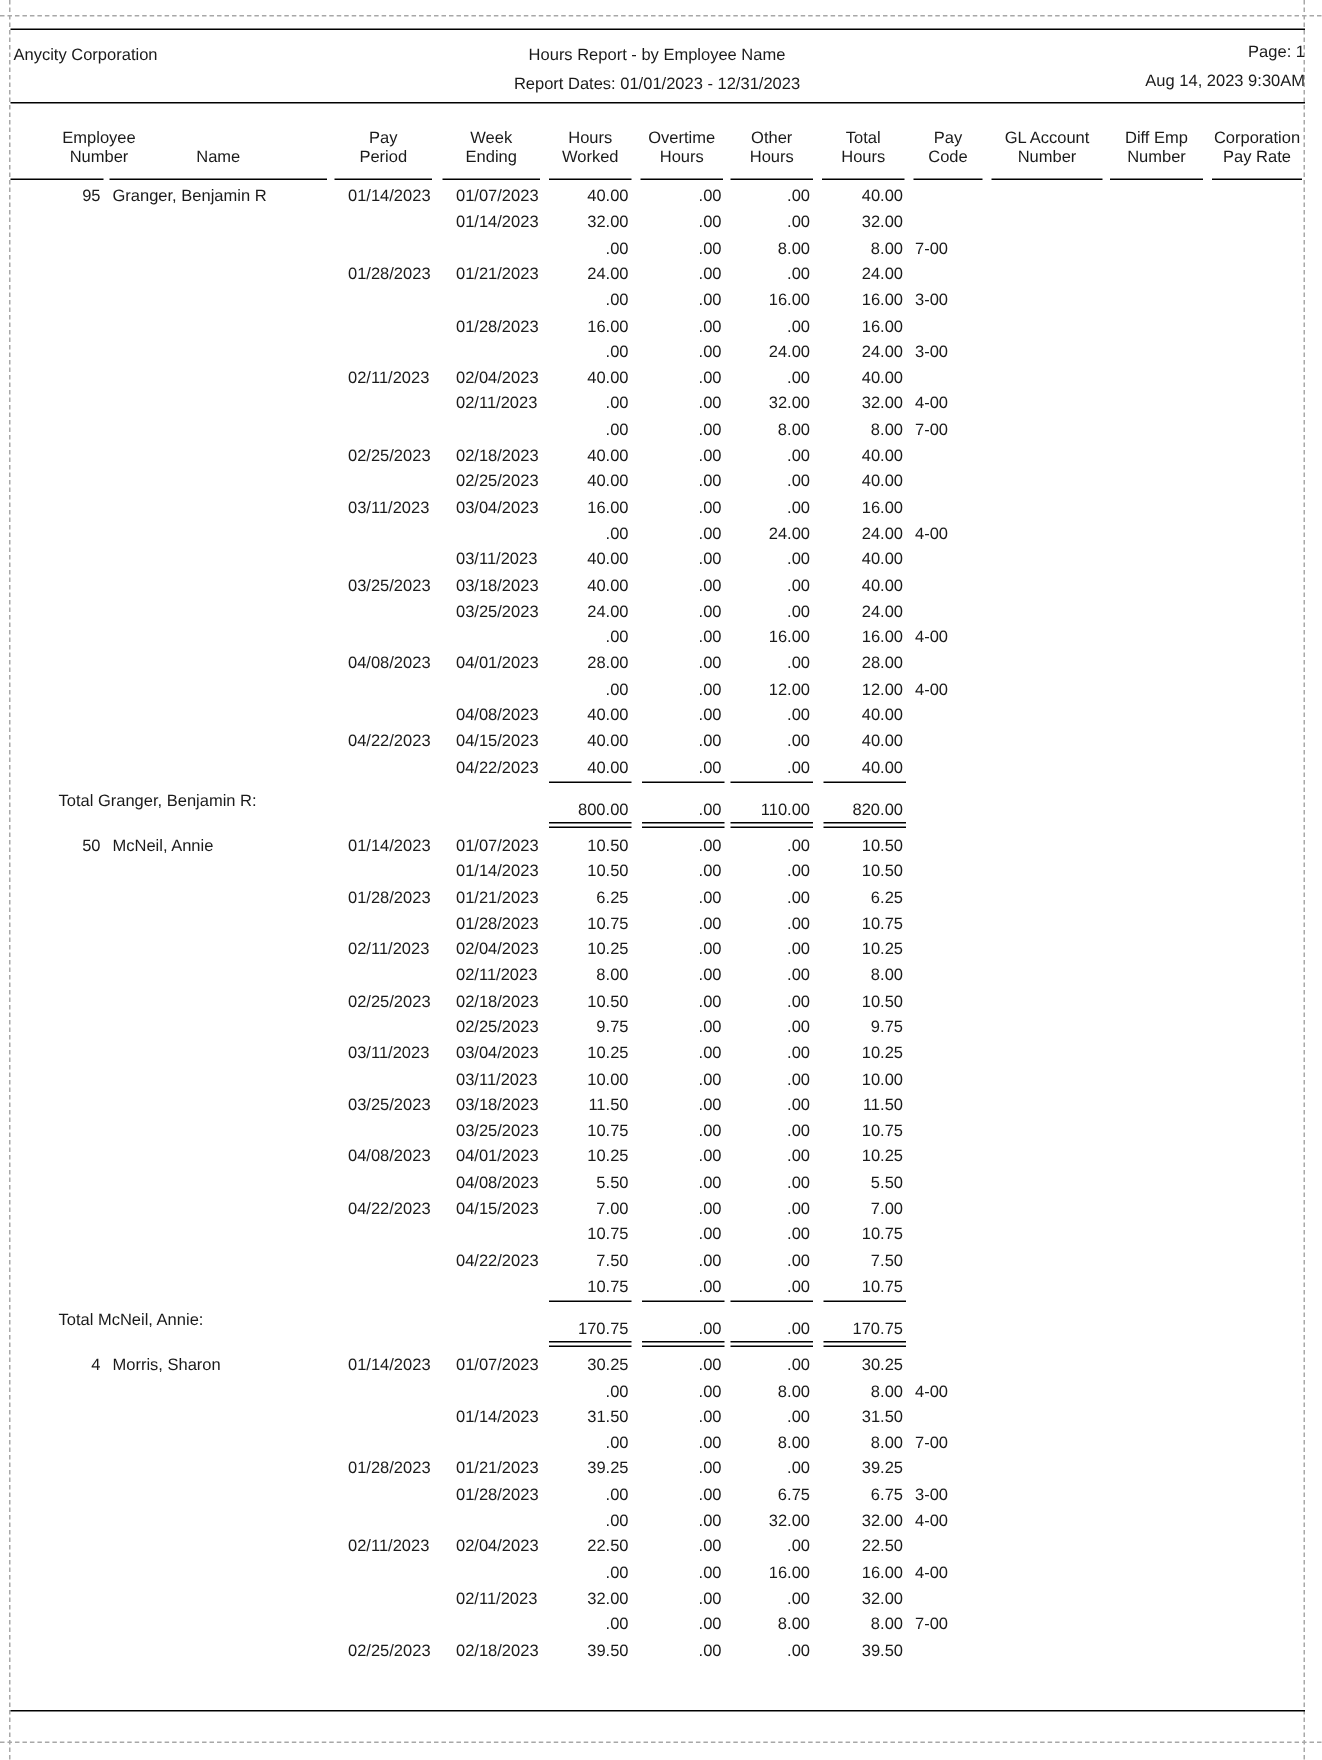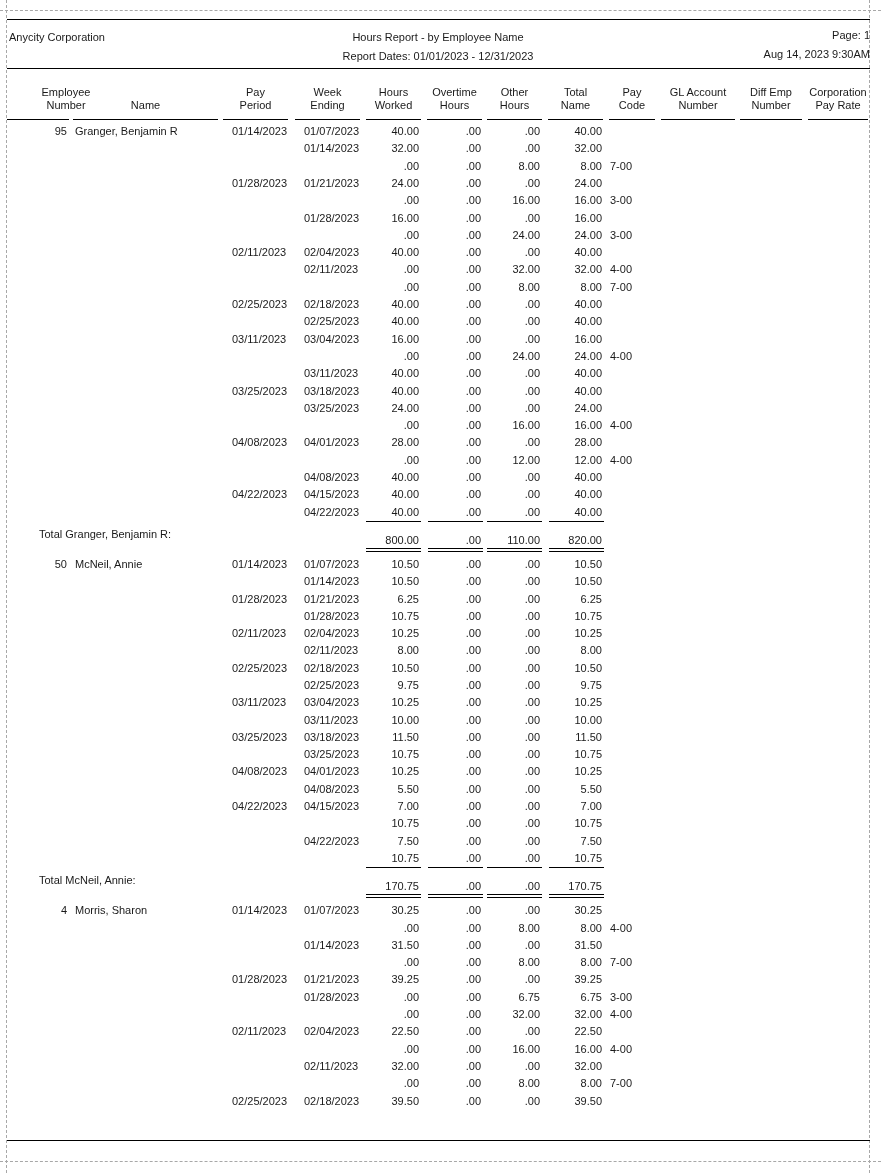--- a/index.html
+++ b/index.html
@@ -44,21 +44,21 @@
 Period</div>
   <div class="hdr-col" style="left:295px;width:65px;">Week
 Ending</div>
   <div class="hdr-col" style="left:366px;width:55px;">Hours
 Worked</div>
   <div class="hdr-col" style="left:427px;width:55px;">Overtime
 Hours</div>
   <div class="hdr-col" style="left:487px;width:55px;">Other
 Hours</div>
   <div class="hdr-col" style="left:548px;width:55px;">Total
-Name</div>
+Hours</div>
   <div class="hdr-col" style="left:609px;width:46px;">Pay
 Code</div>
   <div class="hdr-col" style="left:661px;width:74px;">GL Account
 Number</div>
   <div class="hdr-col" style="left:740px;width:62px;">Diff Emp
 Number</div>
   <div class="hdr-col" style="left:808px;width:60px;">Corporation
 Pay Rate</div>
 
   <div class="hdr-ul" style="left:7px;  width:62px;"></div>

